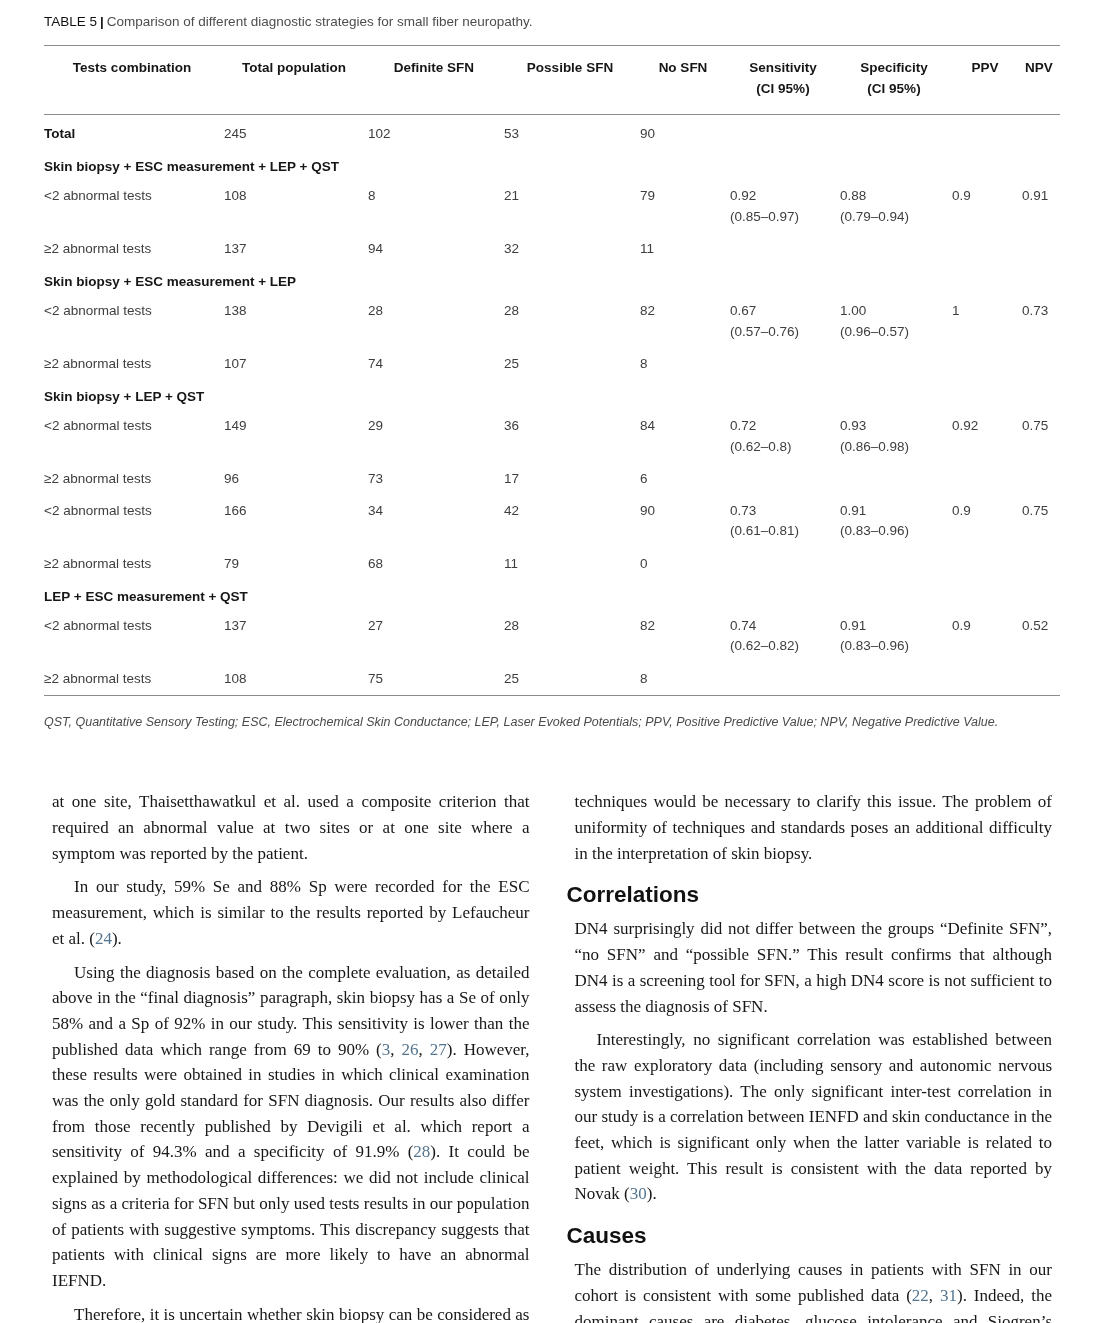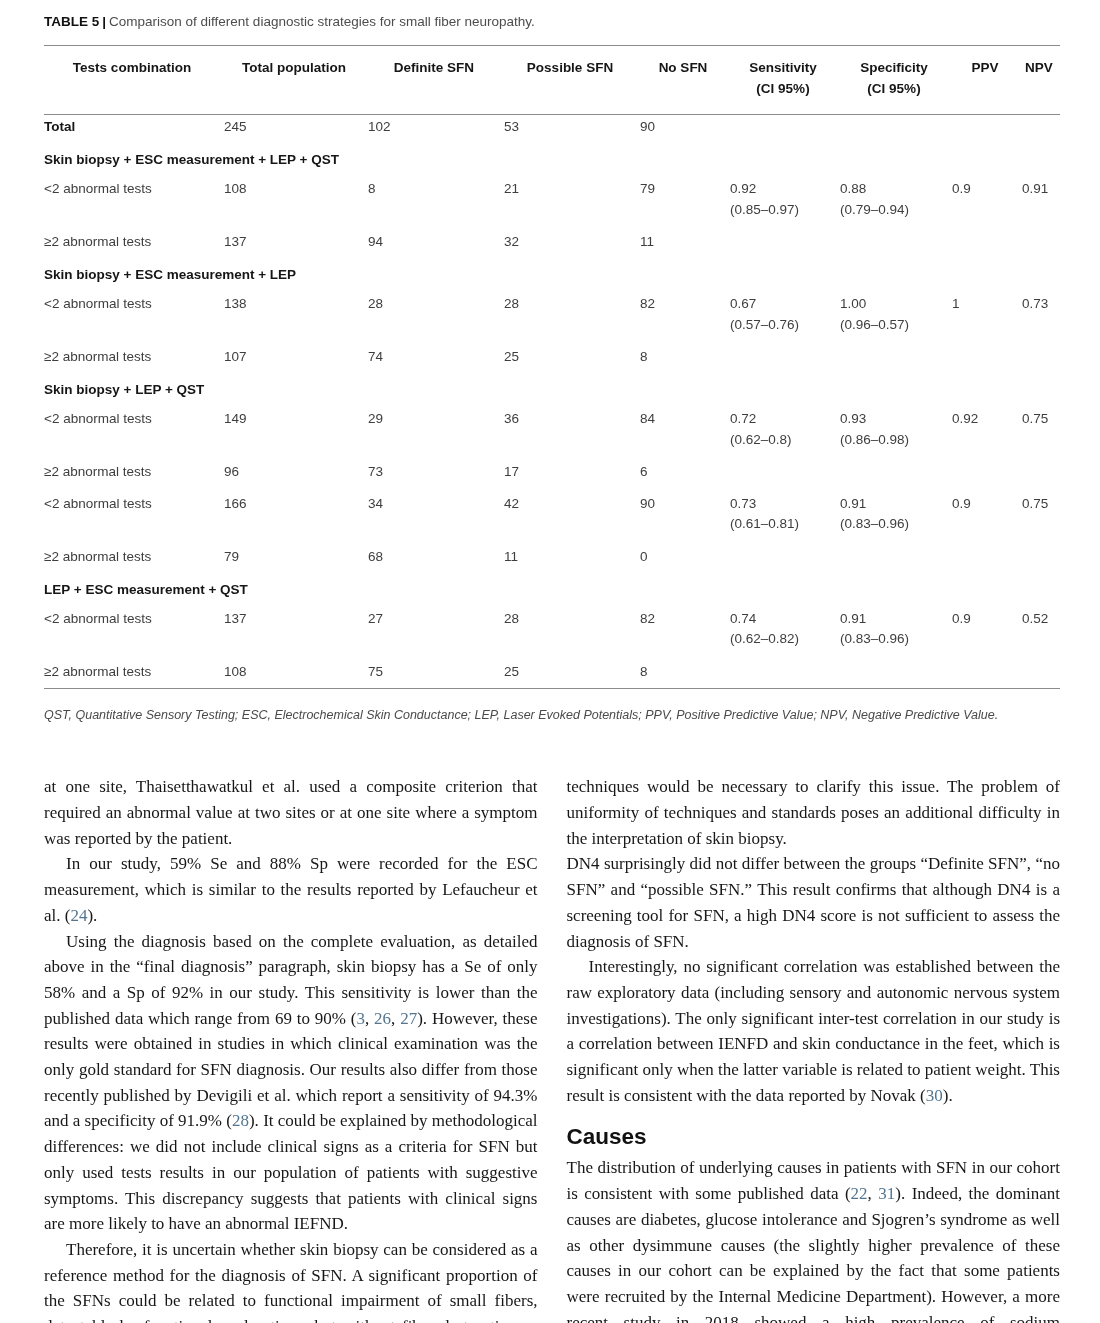--- a/index.html
+++ b/index.html
@@ -13,21 +13,21 @@
     color: #1b1b1b;
     overflow: hidden;
   }
 
   
   .caption {
     font-size: 13.5px;
     margin: 2px 0 16px 0;
     color: #4d4d4d;
   }
-  .caption .cap-label { font-weight: bold; color: #111; }
+  .caption .cap-label { font-weight: normal; color: #111; }
   .caption .cap-sep { font-weight: bold; color: #111; padding: 0 3px; }
 
   
   table.t5 {
     width: 1016px;
     border-collapse: collapse;
     table-layout: fixed;
     font-size: 13.5px;
     color: #3e3e3e;
     border-top: 1.5px solid #8b8b8b;
@@ -48,21 +48,21 @@
     padding: 6px 4px 6px 0;
     line-height: 1.5;
   }
   table.t5 td.section-cell {
     font-weight: bold;
     color: #161616;
     padding: 7px 0 3px 0;
     margin-left: 40px;
   }
   table.t5 td.label-cell.bold { font-weight: bold; color: #161616; }
-  table.t5 tr.first-data td { padding-top: 2px; }
+  table.t5 tr.first-data td { padding-top: 9px; }
 
   .footnote {
     font-style: italic;
     font-size: 12.5px;
     color: #4a4a4a;
     margin-top: 18px;
     line-height: 1.4;
   }
 
   
@@ -72,21 +72,21 @@
     gap: 29px;
   }
   .col {
     flex: 1;
     font-family: "Liberation Serif", serif;
     font-size: 17px;
     line-height: 25.7px;
     text-align: justify;
     color: #171717;
   }
-  .col p { margin: 0; }
+  .col p { margin: 8px; }
   .col p.indent { text-indent: 22px; }
   .col h2 {
     font-family: "Liberation Sans", sans-serif;
     font-size: 22.5px;
     font-weight: bold;
     color: #111;
     margin: 15px 0 5px 0;
     text-align: left;
     line-height: 1.2;
   }
@@ -317,20 +317,21 @@
 
   <div class="article">
     <div class="col">
         <p>at one site, Thaisetthawatkul et al. used a composite criterion that required an abnormal value at two sites or at one site where a symptom was reported by the patient.</p>
         <p class="indent">In our study, 59% Se and 88% Sp were recorded for the ESC measurement, which is similar to the results reported by Lefaucheur et al. (<span class="cite">24</span>).</p>
         <p class="indent">Using the diagnosis based on the complete evaluation, as detailed above in the “final diagnosis” paragraph, skin biopsy has a Se of only 58% and a Sp of 92% in our study. This sensitivity is lower than the published data which range from 69 to 90% (<span class="cite">3</span>, <span class="cite">26</span>, <span class="cite">27</span>). However, these results were obtained in studies in which clinical examination was the only gold standard for SFN diagnosis. Our results also differ from those recently published by Devigili et al. which report a sensitivity of 94.3% and a specificity of 91.9% (<span class="cite">28</span>). It could be explained by methodological differences: we did not include clinical signs as a criteria for SFN but only used tests results in our population of patients with suggestive symptoms. This discrepancy suggests that patients with clinical signs are more likely to have an abnormal IEFND.</p>
         <p class="indent">Therefore, it is uncertain whether skin biopsy can be considered as a reference method for the diagnosis of SFN. A significant proportion of the SFNs could be related to functional impairment of small fibers, detectable by functional explorations, but without fiber destruction as evidenced in biopsy. However, there could also be a difference in sensitivity between the various staining techniques used to read the slides in fiber counting. The technique used by Provitera et al. () with marking of the basal lamina ensures a more reliable fiber count and affects the sensitivity of the technique. A comparative study of the two</p>
       </div>
     <div class="col">
         <p>techniques would be necessary to clarify this issue. The problem of uniformity of techniques and standards poses an additional difficulty in the interpretation of skin biopsy.</p>
+        <h2>Correlations</h2>
         <p>DN4 surprisingly did not differ between the groups “Definite SFN”, “no SFN” and “possible SFN.” This result confirms that although DN4 is a screening tool for SFN, a high DN4 score is not sufficient to assess the diagnosis of SFN.</p>
         <p class="indent">Interestingly, no significant correlation was established between the raw exploratory data (including sensory and autonomic nervous system investigations). The only significant inter-test correlation in our study is a correlation between IENFD and skin conductance in the feet, which is significant only when the latter variable is related to patient weight. This result is consistent with the data reported by Novak (<span class="cite">30</span>).</p>
         <h2>Causes</h2>
         <p>The distribution of underlying causes in patients with SFN in our cohort is consistent with some published data (<span class="cite">22</span>, <span class="cite">31</span>). Indeed, the dominant causes are diabetes, glucose intolerance and Sjogren’s syndrome as well as other dysimmune causes (the slightly higher prevalence of these causes in our cohort can be explained by the fact that some patients were recruited by the Internal Medicine Department). However, a more recent study in 2018 showed a high prevalence of sodium channelopathies by mutation of the SCN9A, SCN10A and SCN11A genes (which accounted for 16.8% of the causes found in 921 patients) (). This result is not reflected in our cohort because the</p>
       </div>
   </div>
 
 </div>
 
 </body></html>

